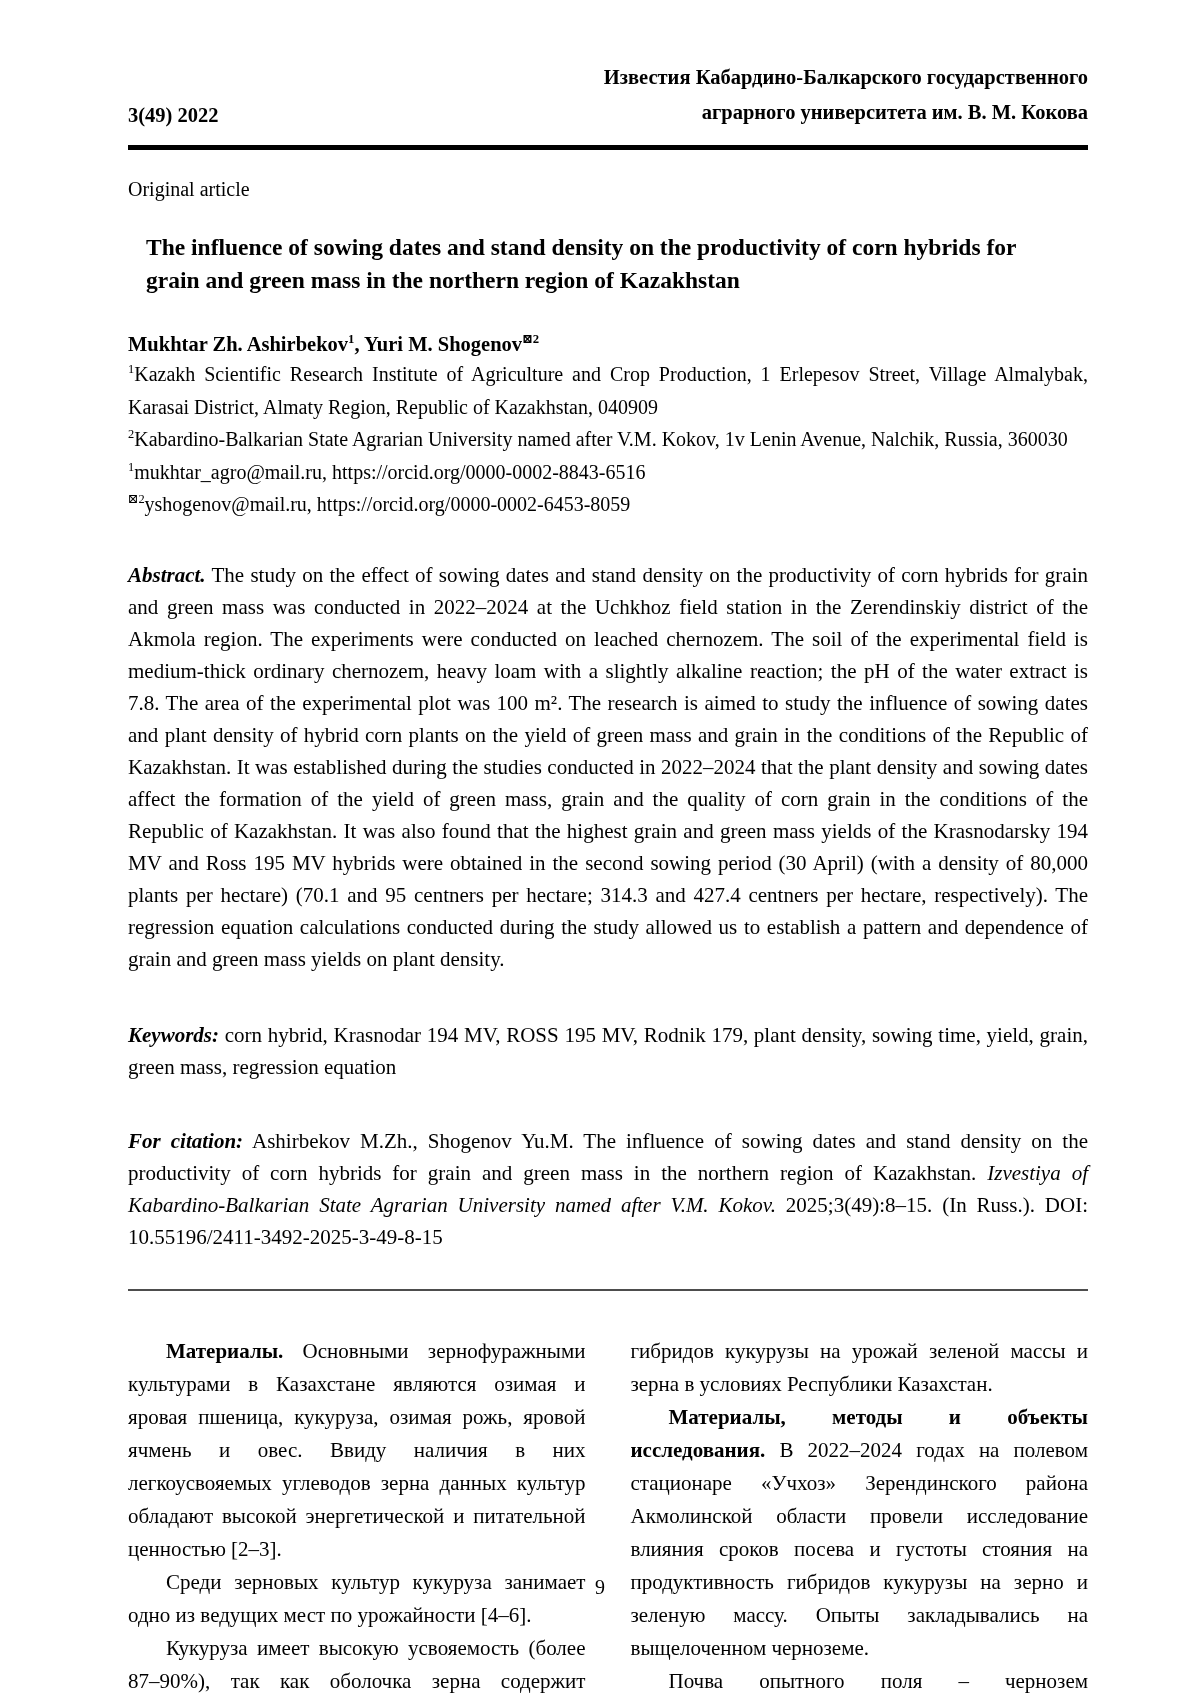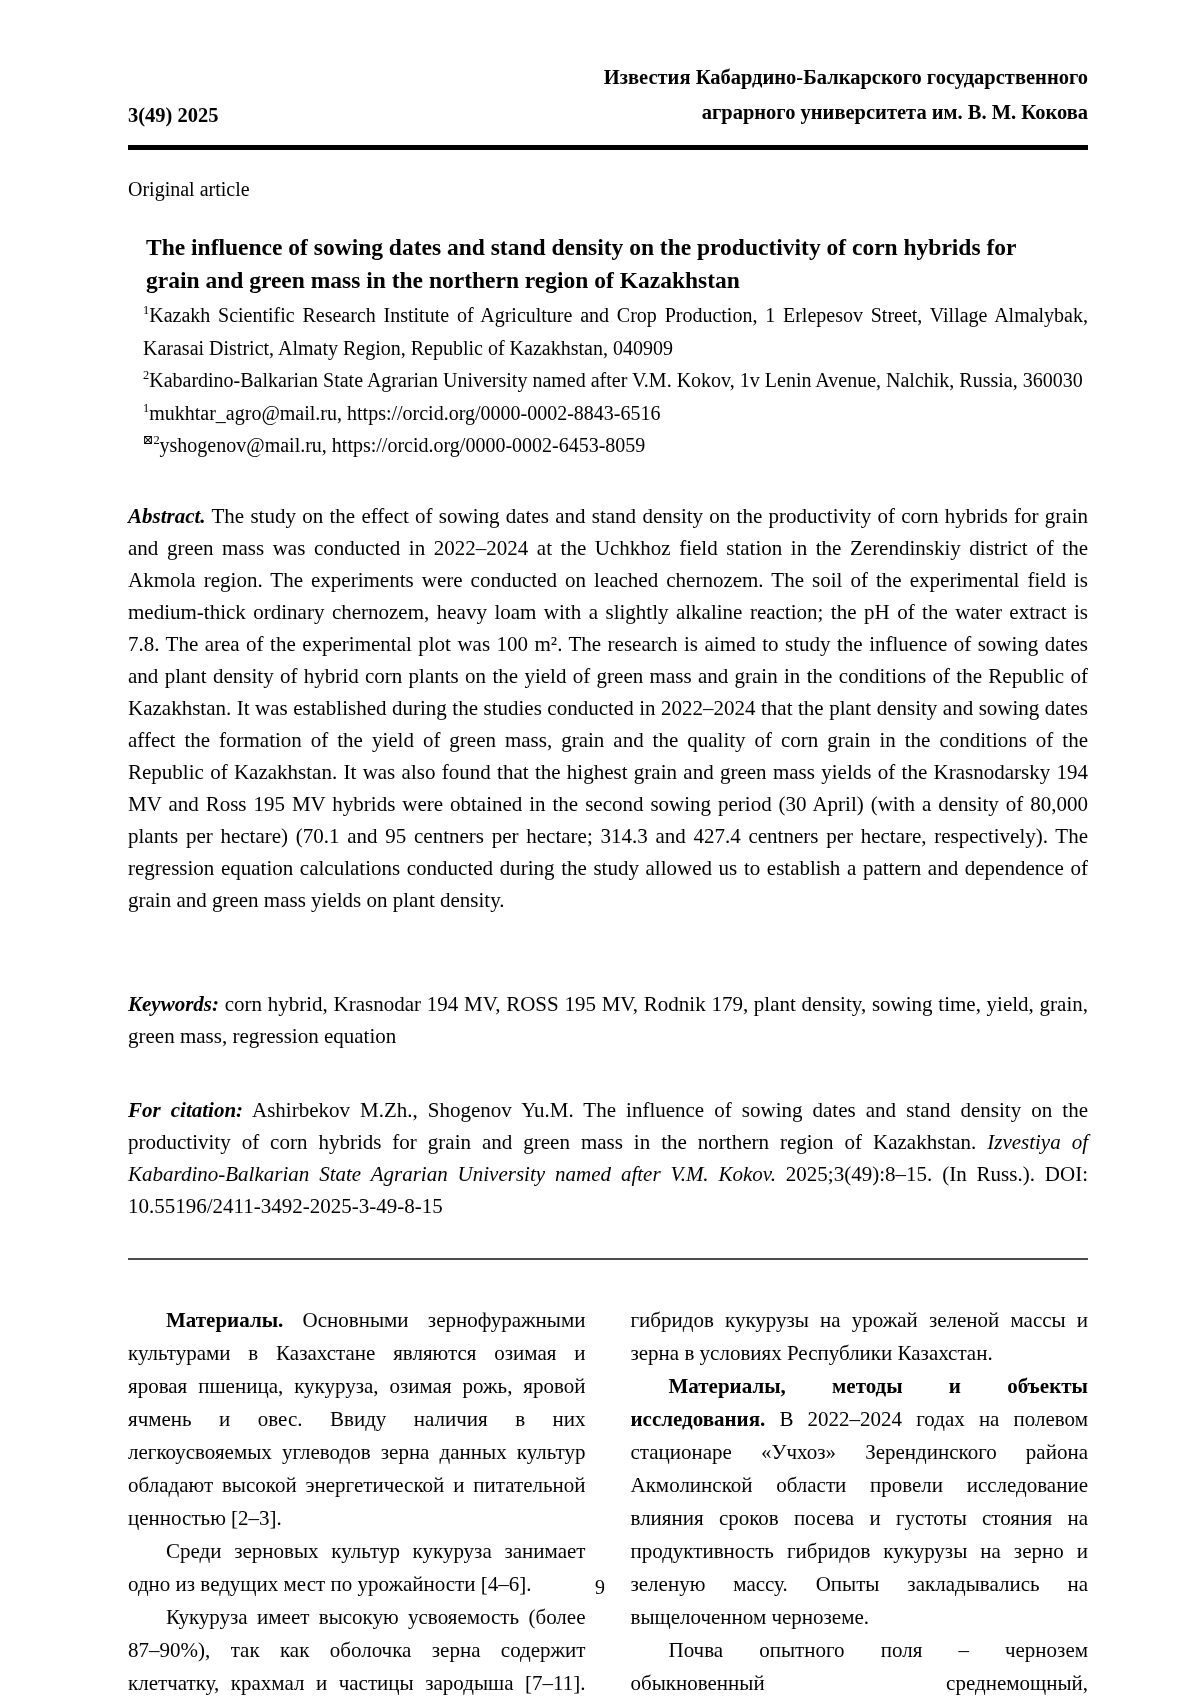--- a/index.html
+++ b/index.html
@@ -30,35 +30,35 @@
   }
   .article-type { font-size: 20px; margin: 28px 0 0 0; }
   .title {
     font-size: 23.5px;
     font-weight: bold;
     line-height: 33px;
     margin: 30px 18px 0 18px;
   }
   .authors { font-size: 20.5px; font-weight: bold; margin: 36px 0 0 0; }
   sup { font-size: 0.62em; line-height: 0; }
-  .affil-block { margin-top: 2px; margin-left: 15px; }
+  .affil-block { margin-top: 2px; }
   .affil {
     font-size: 20px;
     line-height: 32.5px;
     text-align: justify;
     margin: 0;
   }
   .block {
     font-size: 21px;
     line-height: 32px;
     text-align: justify;
     margin: 0;
   }
   .abstract { margin-top: 38px; }
-  .keywords { margin-top: 72px; }
+  .keywords { margin-top: 44px; }
   .citation { margin-top: 42px; }
   .rule-thin {
     border: none;
     border-top: 2.5px solid #4d4d4d;
     margin: 36px 0 0 0;
   }
   .columns {
     display: flex;
     gap: 45px;
     margin-top: 44px;
@@ -76,33 +76,34 @@
     text-align: center;
     font-size: 20px;
   }
 </style>
 </head>
 <body>
 
 <div class="page">
 
   <div class="header">
-    <div class="issue">3(49) 2025</div>
+    <div class="issue">3(49) 2022</div>
     <div class="journal">
       <div>Известия Кабардино-Балкарского государственного</div>
       <div>аграрного университета им. В. М. Кокова</div>
     </div>
   </div>
 
   <hr class="rule-thick">
 
   <p class="article-type">Original article</p>
 
   <h1 class="title">The influence of sowing dates and stand density on the productivity of corn hybrids for grain and green mass in the northern region of Kazakhstan</h1>
 
+  <p class="authors"><span>Mukhtar Zh. Ashirbekov</span><sup>1</sup><span>, </span><span>Yuri M. Shogenov</span><sup>⊠2</sup></p>
 
   <div class="affil-block">
     <p class="affil"><sup>1</sup><span>Kazakh Scientific Research Institute of Agriculture and Crop Production, 1 Erlepesov Street, Village Almalybak, Karasai District, Almaty Region, Republic of Kazakhstan, 040909</span></p>
     <p class="affil"><sup>2</sup><span>Kabardino-Balkarian State Agrarian University named after V.M. Kokov, 1v Lenin Avenue, Nalchik, Russia, 360030</span></p>
     <p class="affil"><sup>1</sup><span>mukhtar_agro@mail.ru, https://orcid.org/0000-0002-8843-6516</span></p>
     <p class="affil"><sup>⊠2</sup><span>yshogenov@mail.ru, https://orcid.org/0000-0002-6453-8059</span></p>
   </div>
 
   <p class="block abstract"><b><i>Abstract.</i></b><span> The study on the effect of sowing dates and stand density on the productivity of corn hybrids for grain and green mass was conducted in 2022–2024 at the Uchkhoz field station in the Zerendinskiy district of the Akmola region. The experiments were conducted on leached chernozem. The soil of the experimental field is medium-thick ordinary chernozem, heavy loam with a slightly alkaline reaction; the pH of the water extract is 7.8. The area of the experimental plot was 100 m². The research is aimed to study the influence of sowing dates and plant density of hybrid corn plants on the yield of green mass and grain in the conditions of the Republic of Kazakhstan. It was established during the studies conducted in 2022–2024 that the plant density and sowing dates affect the formation of the yield of green mass, grain and the quality of corn grain in the conditions of the Republic of Kazakhstan. It was also found that the highest grain and green mass yields of the Krasnodarsky 194 MV and Ross 195 MV hybrids were obtained in the second sowing period (30 April) (with a density of 80,000 plants per hectare) (70.1 and 95 centners per hectare; 314.3 and 427.4 centners per hectare, respectively). The regression equation calculations conducted during the study allowed us to establish a pattern and dependence of grain and green mass yields on plant density.</span></p>
 

